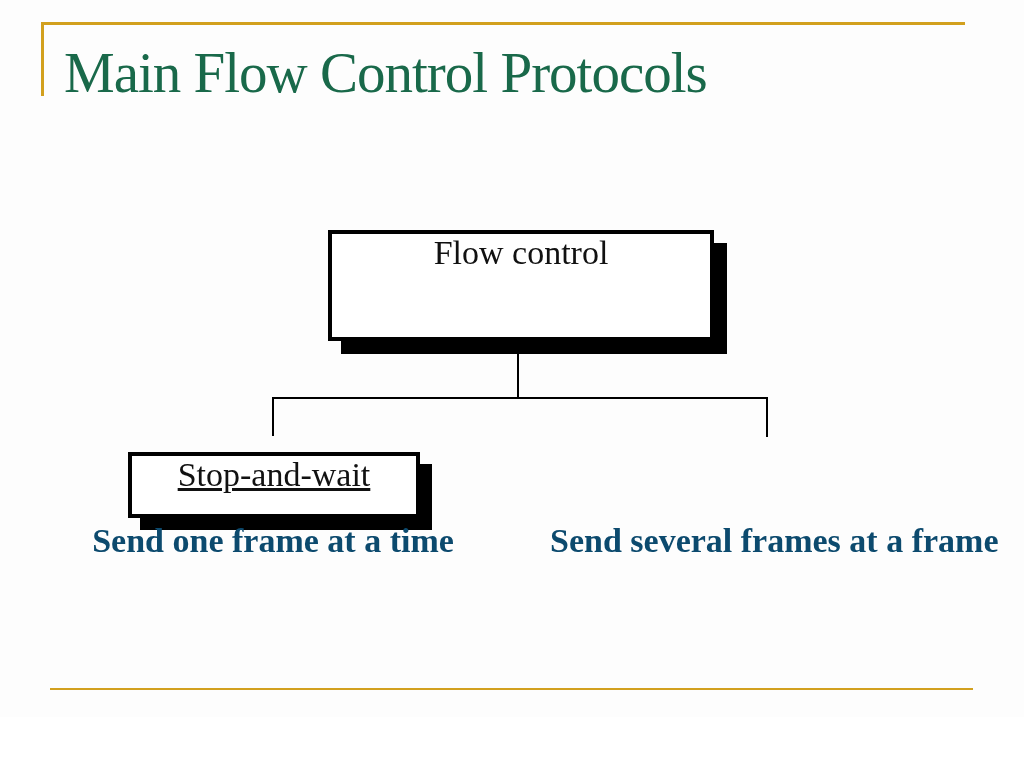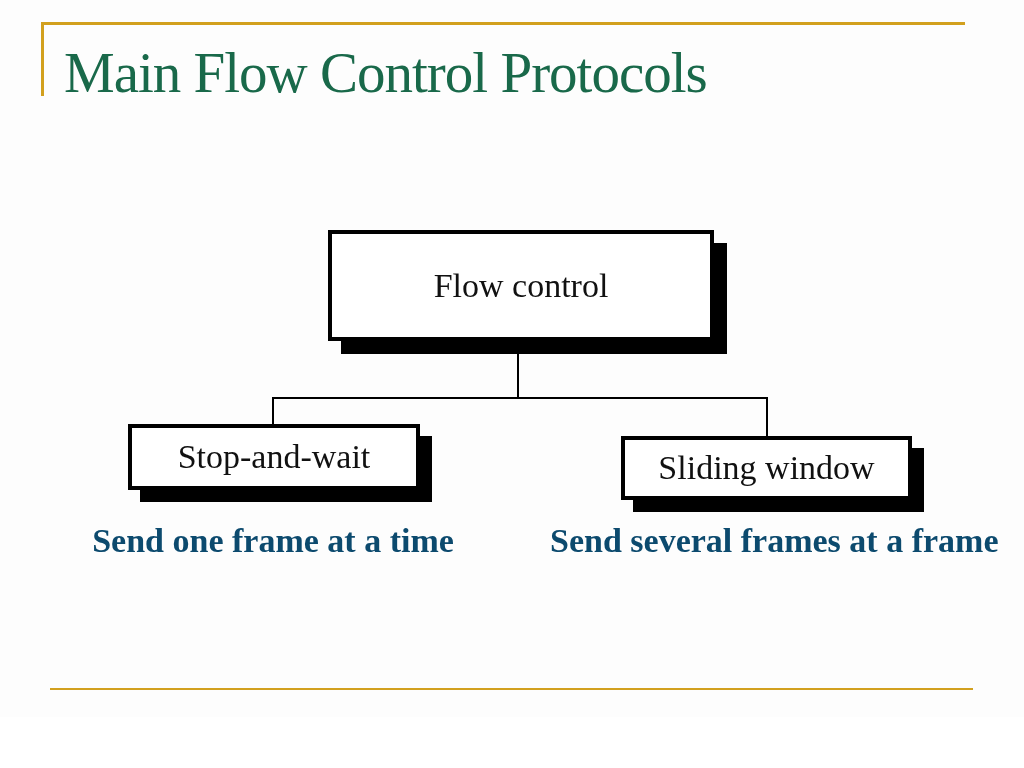--- a/index.html
+++ b/index.html
@@ -44,35 +44,35 @@
     color: #19694a;
     white-space: nowrap;
   }
   
   .node {
     position: absolute;
     box-sizing: border-box;
     background: #ffffff;
     border: 4px solid #000000;
     display: flex;
-    align-items: center;
     justify-content: center;
     font-size: 34px;
     color: #111111;
     white-space: nowrap;
   }
   .node-root {
     left: 328px; top: 230px;
     width: 386px; height: 111px;
     box-shadow: 13px 13px 0 0 #000000;
   }
   .node-left {
-    left: 128px; top: 424px;
+    left: 128px; top: 452px;
     width: 292px; height: 66px;
     box-shadow: 12px 12px 0 0 #000000;
+    text-decoration: underline;
   }
   .node-right {
     left: 621px; top: 436px;
     width: 291px; height: 64px;
     box-shadow: 12px 12px 0 0 #000000;
   }
   
   .conn {
     position: absolute;
     background: #000000;
@@ -118,23 +118,20 @@
 
   <div class="conn conn-root-drop"></div>
   <div class="conn conn-horizontal"></div>
   <div class="conn conn-left-drop"></div>
   <div class="conn conn-right-drop"></div>
 
   <div class="node node-left">
     <span>Stop-and-wait</span>
   </div>
 
-  <div class="node node-right">
-    <span>Sliding window</span>
-  </div>
 
   <div class="caption caption-left">Send one frame at a time</div>
   <div class="caption caption-right">Send several frames at a frame</div>
 
   <div class="accent-bottom"></div>
 
   <div class="page-number">8</div>
 
 </div>
 

